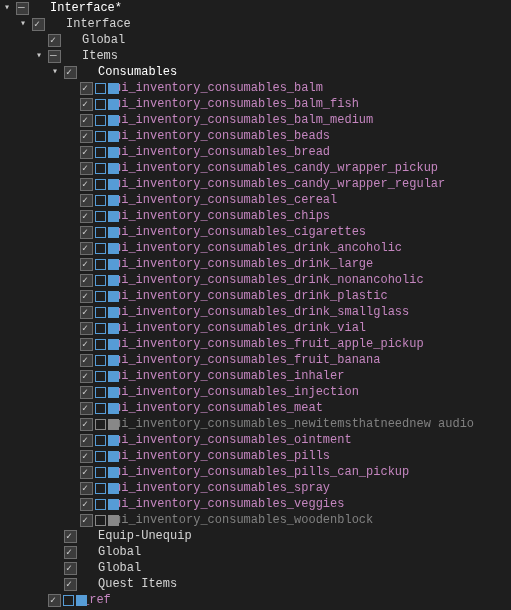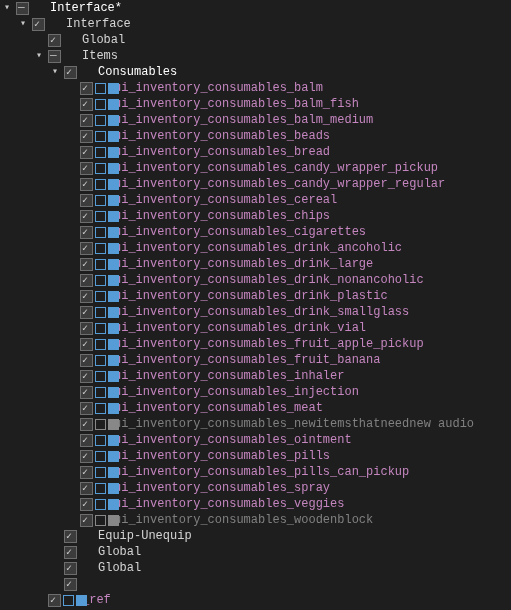--- a/index.html
+++ b/index.html
@@ -538,20 +538,21 @@
         <span class="icon"><span class="icon-folder"></span></span>
         <span class="item-label">Global</span>
       </div>
       <div class="tree-row">
         <span class="indent"></span>
         <span class="indent"></span>
         <span class="indent"></span>
         <span class="arrow"> </span>
         <span class="checkbox checked"></span>
         <span class="icon"><span class="icon-folder"></span></span>
+        <span class="item-label">Quest Items</span>
       </div>
       <div class="tree-row">
         <span class="indent"></span>
         <span class="indent"></span>
         <span class="arrow"> </span>
         <span class="checkbox checked"></span>
         <span class="icon" style="display:inline-flex;align-items:center;">
       <span style="display:inline-block;width:11px;height:11px;border:1px solid #569cd6;background:transparent;flex-shrink:0;margin-right:2px;"></span>
       <span style="display:inline-block;width:11px;height:11px;border:1px solid #569cd6;background:#569cd6;flex-shrink:0;"></span>
     </span>

